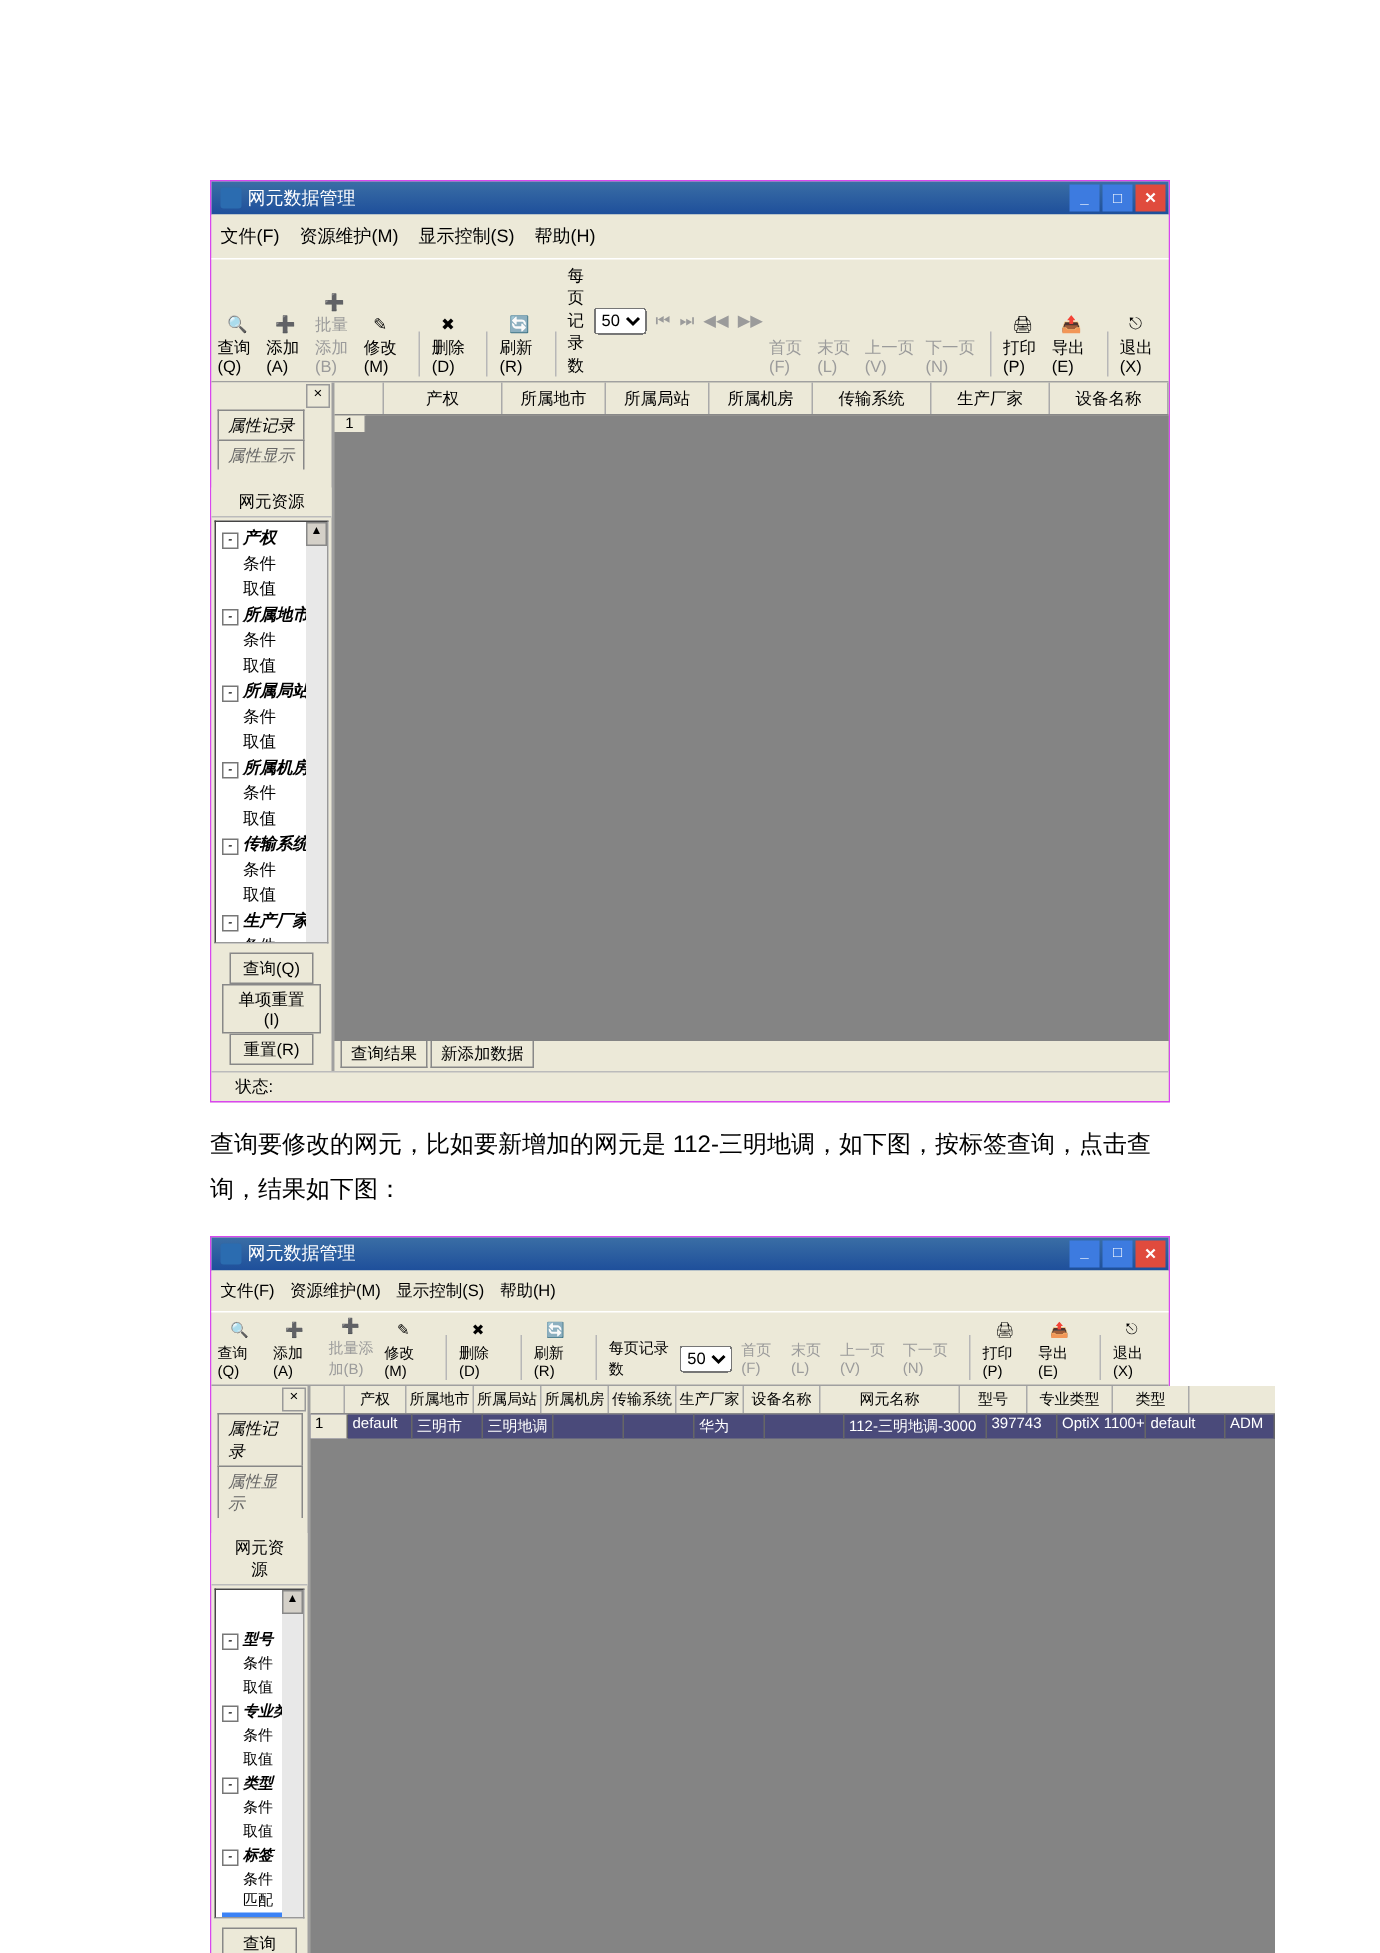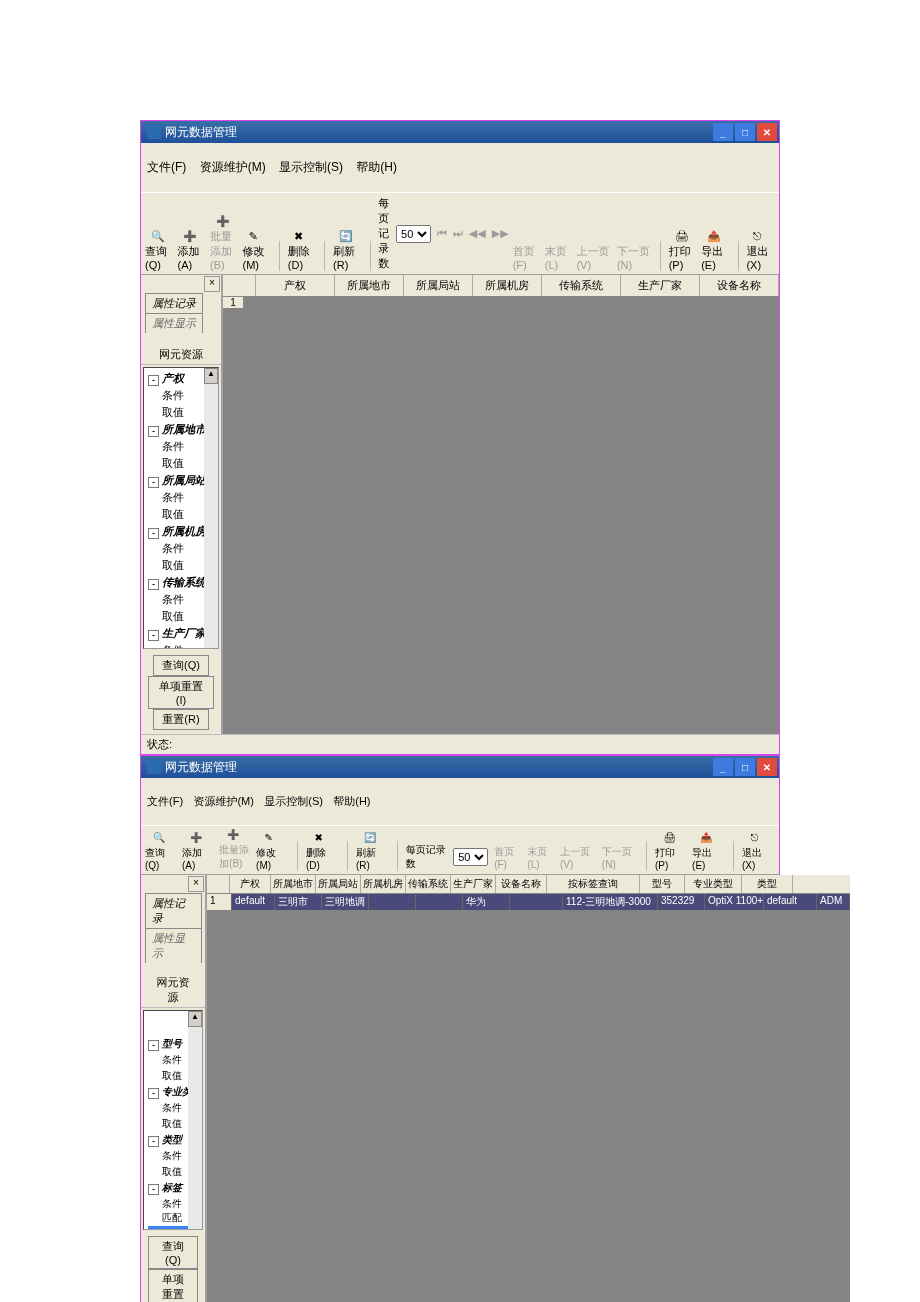--- a/index.html
+++ b/index.html
@@ -5,21 +5,21 @@
   html,body{margin:0;padding:0;background:#fff;font-family:"Microsoft YaHei","SimSun",Arial,sans-serif;font-size:12px;color:#000;}
   .page{width:920px;margin:0 auto;padding:120px 140px 0 140px;box-sizing:border-box;}
   .win{border:1px solid #d946ef;background:#ece9d8;}
   .titlebar{height:22px;background:linear-gradient(#3a6ea5,#1e4f9b);color:#fff;display:flex;align-items:center;padding:0 2px 0 6px;font-size:12px;}
   .titlebar .ico{width:14px;height:14px;border-radius:2px;background:#2b6cb0;display:inline-block;margin-right:4px;}
   .titlebar .spacer{flex:1;}
   .tbtn{width:20px;height:18px;margin-left:2px;display:flex;align-items:center;justify-content:center;font-size:10px;font-weight:bold;color:#fff;}
   .tbtn.min{background:#3d7be0;}
   .tbtn.max{background:#3d7be0;}
   .tbtn.close{background:#e04b3d;}
-  .menubar{background:#ece9d8;padding:16px 6px;font-size:12px;}
+  .menubar{background:#ece9d8;padding:6px 6px;font-size:12px;}
   .menubar span{margin-right:10px;}
   .toolbar{background:#ece9d8;border-top:1px solid #fff;border-bottom:1px solid #a0a0a0;padding:3px 4px;display:flex;align-items:flex-end;font-size:11px;gap:4px;}
   .tool{display:flex;flex-direction:column;align-items:center;width:38px;}
   .tool .glyph{width:16px;height:14px;}
   .tool.disabled{color:#9b9b9b;}
   .tsep{width:1px;height:30px;background:#b7b7b7;margin:0 4px;}
   .pager{display:flex;align-items:center;gap:6px;font-size:11px;}
   .pager .nav{color:#9b9b9b;}
   .pager select{font-size:11px;height:18px;}
   .body{display:flex;align-items:stretch;}
@@ -42,21 +42,21 @@
   .btn{display:inline-block;border:1px solid #888;background:#ece9d8;padding:2px 8px;font-size:11px;margin:0 3px;}
   .grid{flex:1;display:flex;flex-direction:column;background:#848484;}
   .ghead{display:flex;background:#ece9d8;font-size:11px;border-bottom:1px solid #888;}
   .ghead .cell{padding:3px 4px;border-right:1px solid #aaa;white-space:nowrap;text-align:center;}
   .gridrownum{width:20px;background:#ece9d8;color:#000;border-right:1px solid #888;}
   .gridarea{flex:1;background:#848484;position:relative;}
   .datarow{display:flex;font-size:10px;color:#fff;background:#4a4a7a;}
   .datarow .cell{padding:1px 3px;border-right:1px solid #666;white-space:nowrap;overflow:hidden;}
   .bottomtabs{background:#ece9d8;padding:0 4px 2px 4px;font-size:11px;display:flex;align-items:center;gap:2px;}
   .bottomtabs .bt{border:1px solid #888;border-top:none;padding:1px 6px;}
-  .status{background:#ece9d8;border-top:1px solid #bbb;font-size:11px;padding:2px 6px;display:flex;gap:20px;}
+  .status{background:#ece9d8;border-top:1px solid #bbb;font-size:11px;padding:2px 16px;display:flex;gap:20px;}
   .para{font-size:16px;line-height:1.9;margin:14px 0;}
   .small .menubar span{margin-right:7px;font-size:11px;}
   .small .ghead .cell{font-size:10px;padding:2px 2px;}
   .small .tree{font-size:10px;margin-top:23px;}
   .pair{display:inline-block;min-width:40px;}
 </style>
 </head>
 <body>
 <div class="page">
 
@@ -182,27 +182,32 @@
             <div class="cell" style="width: 60px;">所属机房</div>
             <div class="cell" style="width: 70px;">传输系统</div>
             <div class="cell" style="width: 70px;">生产厂家</div>
             <div class="cell" style="width: 70px;">设备名称</div>
           </div>
       <div class="gridarea" style="height:344px;">
         <div style="display:flex;">
           <div class="gridrownum" style="font-size:10px;text-align:center;">1</div>
         </div>
       </div>
+      <div class="bottomtabs">
+        <span class="bt">查询结果</span>
+        <span class="bt">新添加数据</span>
+      </div>
     </div>
   </div>
   <div class="status">
     <span>状态:</span>
   </div>
 </div>
 
+<p class="para">查询要修改的网元，比如要新增加的网元是 112-三明地调，如下图，按标签查询，点击查询，结果如下图：</p>
 
 <div class="win small">
   <div class="titlebar">
     <span class="ico"></span>
     <span>网元数据管理</span>
     <span class="spacer"></span>
     <span class="tbtn min">_</span>
     <span class="tbtn max">□</span>
     <span class="tbtn close">✕</span>
   </div>
@@ -302,37 +307,37 @@
     <div class="grid">
       <div class="ghead" id="ghead2">
             <div class="cell" style="width: 18px;"></div>
             <div class="cell" style="width: 36px;">产权</div>
             <div class="cell" style="width: 40px;">所属地市</div>
             <div class="cell" style="width: 40px;">所属局站</div>
             <div class="cell" style="width: 40px;">所属机房</div>
             <div class="cell" style="width: 40px;">传输系统</div>
             <div class="cell" style="width: 40px;">生产厂家</div>
             <div class="cell" style="width: 46px;">设备名称</div>
-            <div class="cell" style="width: 88px;">按标签查询</div>
+            <div class="cell" style="width: 88px;">网元名称</div>
             <div class="cell" style="width: 40px;">型号</div>
             <div class="cell" style="width: 52px;">专业类型</div>
             <div class="cell" style="width: 46px;">类型</div>
           </div>
       <div class="gridarea" style="height:256px;">
         <div class="datarow" id="drow2">
               <div class="cell" style="width: 18px; background: rgb(236, 233, 216); color: rgb(0, 0, 0);">1</div>
               <div class="cell" style="width: 36px;">default</div>
               <div class="cell" style="width: 40px;">三明市</div>
               <div class="cell" style="width: 40px;">三明地调</div>
               <div class="cell" style="width: 40px;"></div>
               <div class="cell" style="width: 40px;"></div>
               <div class="cell" style="width: 40px;">华为</div>
               <div class="cell" style="width: 46px;"></div>
               <div class="cell" style="width: 88px;">112-三明地调-3000</div>
-              <div class="cell" style="width: 40px;">352329</div>
+              <div class="cell" style="width: 40px;">397743</div>
               <div class="cell" style="width: 52px;">OptiX 1100+</div>
               <div class="cell" style="width: 46px;">default</div>
               <div class="cell" style="width: 26px;">ADM</div>
             </div>
       </div>
 
     </div>
   </div>
 
 </div>

